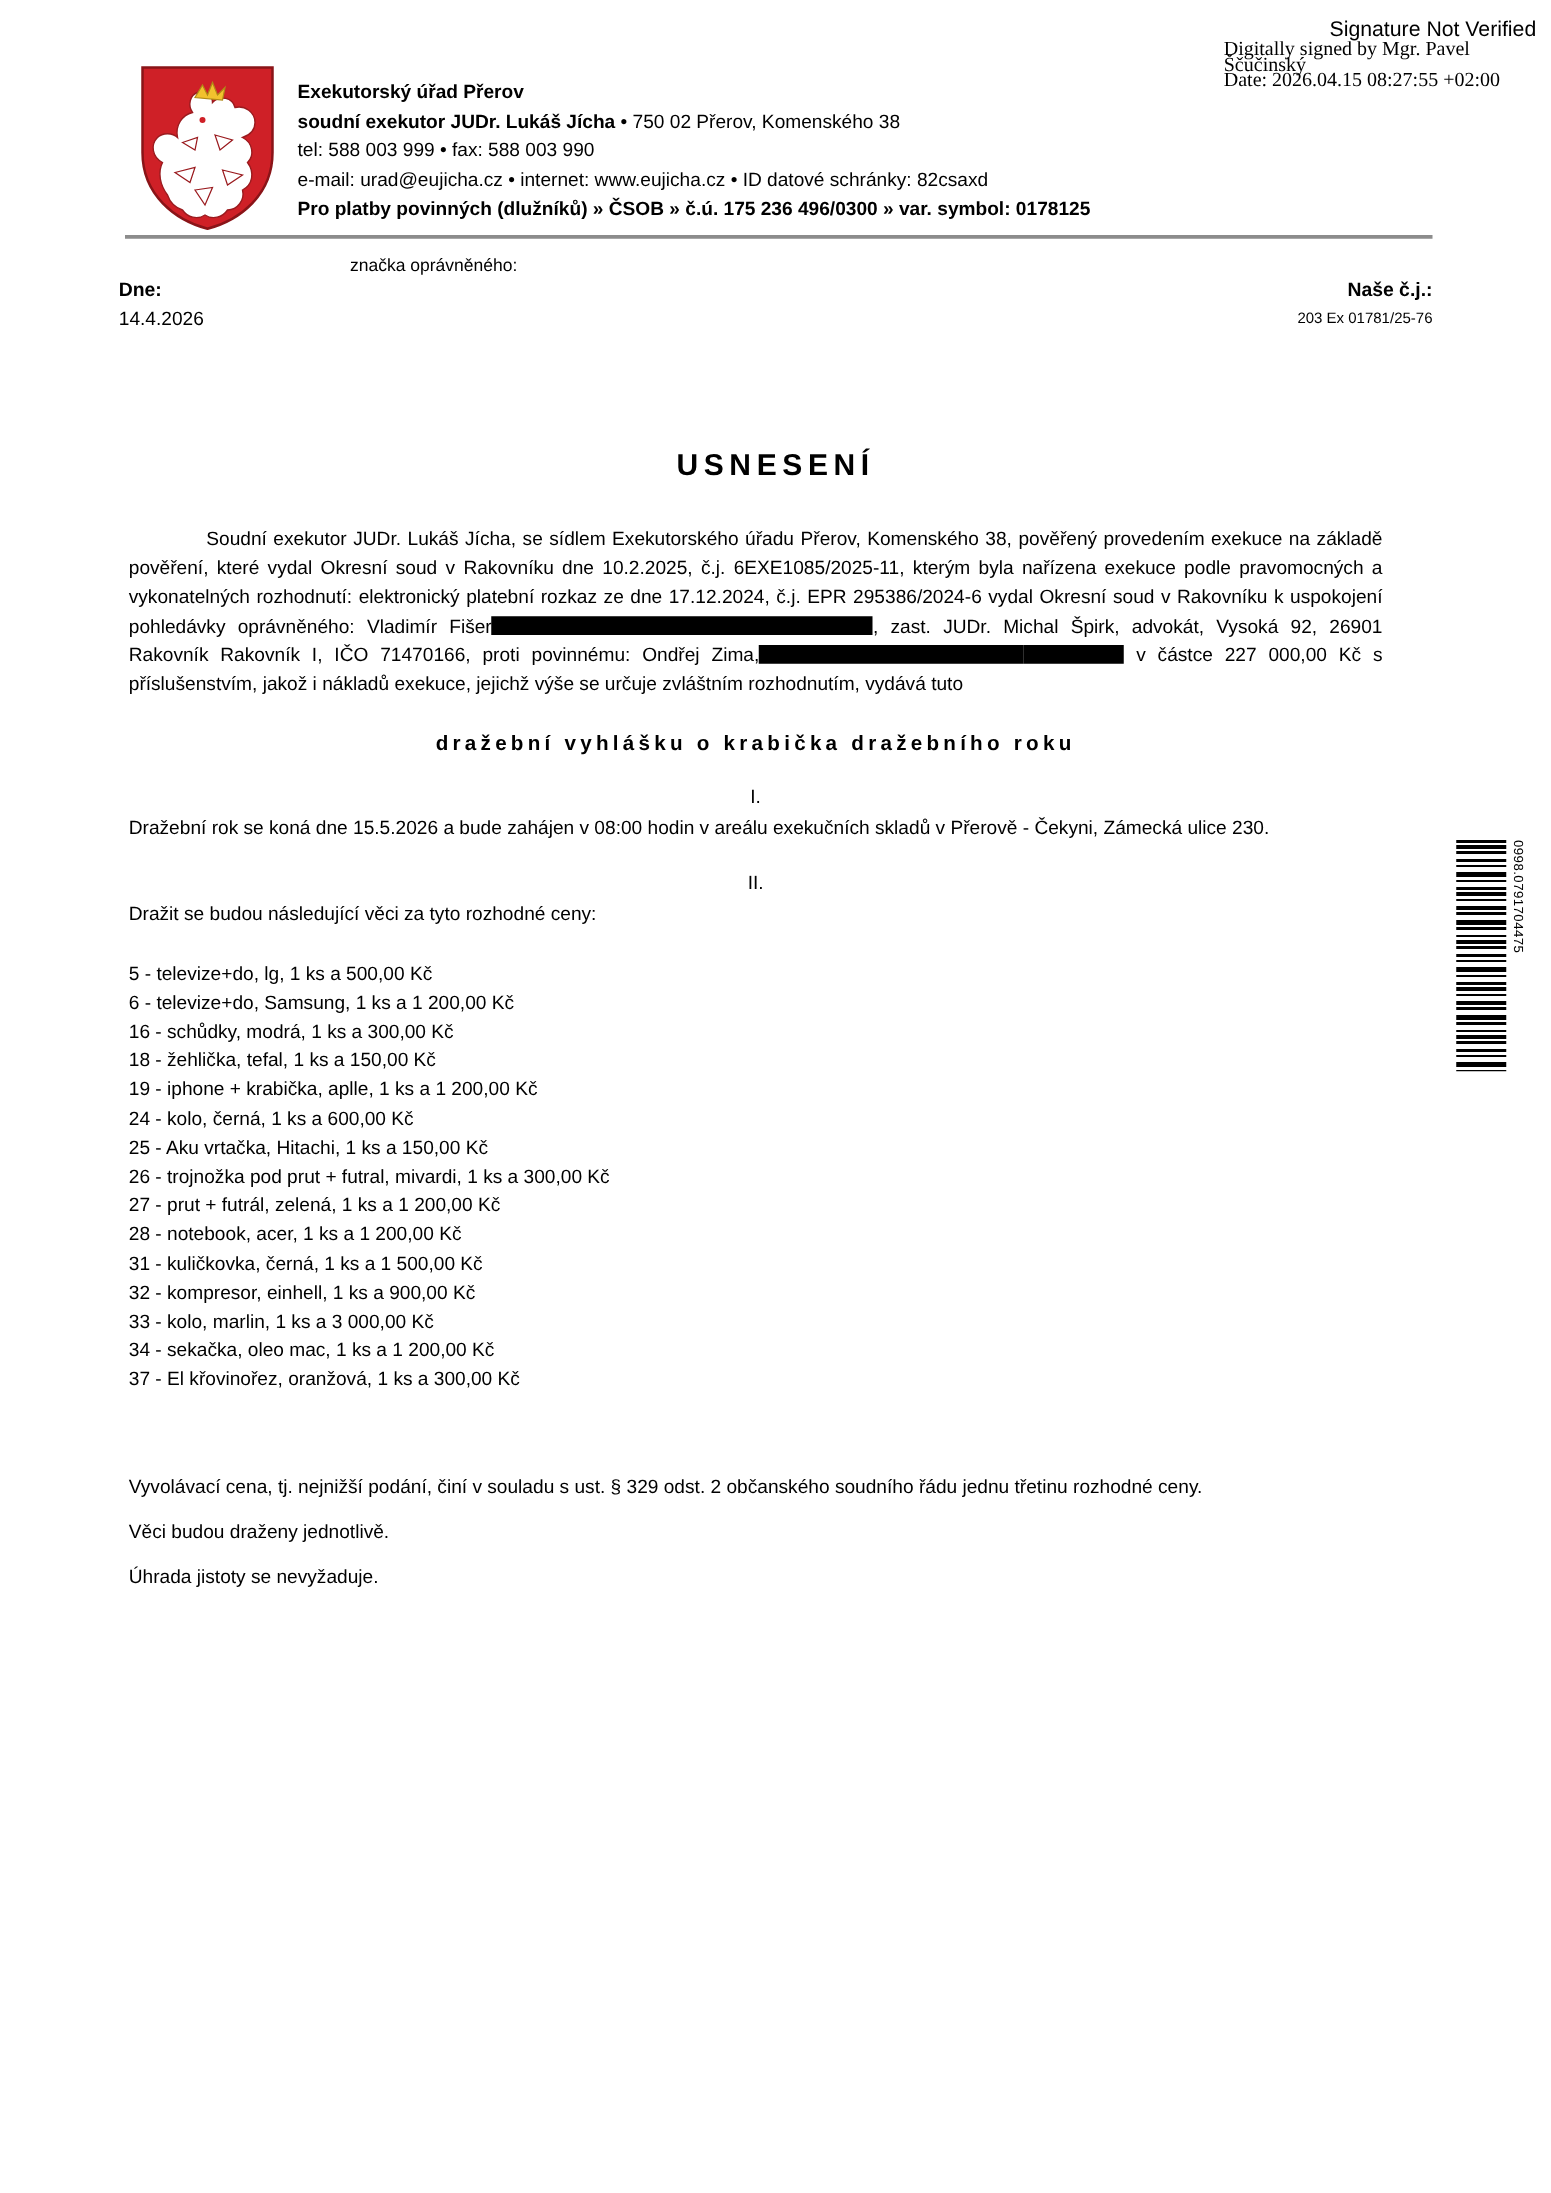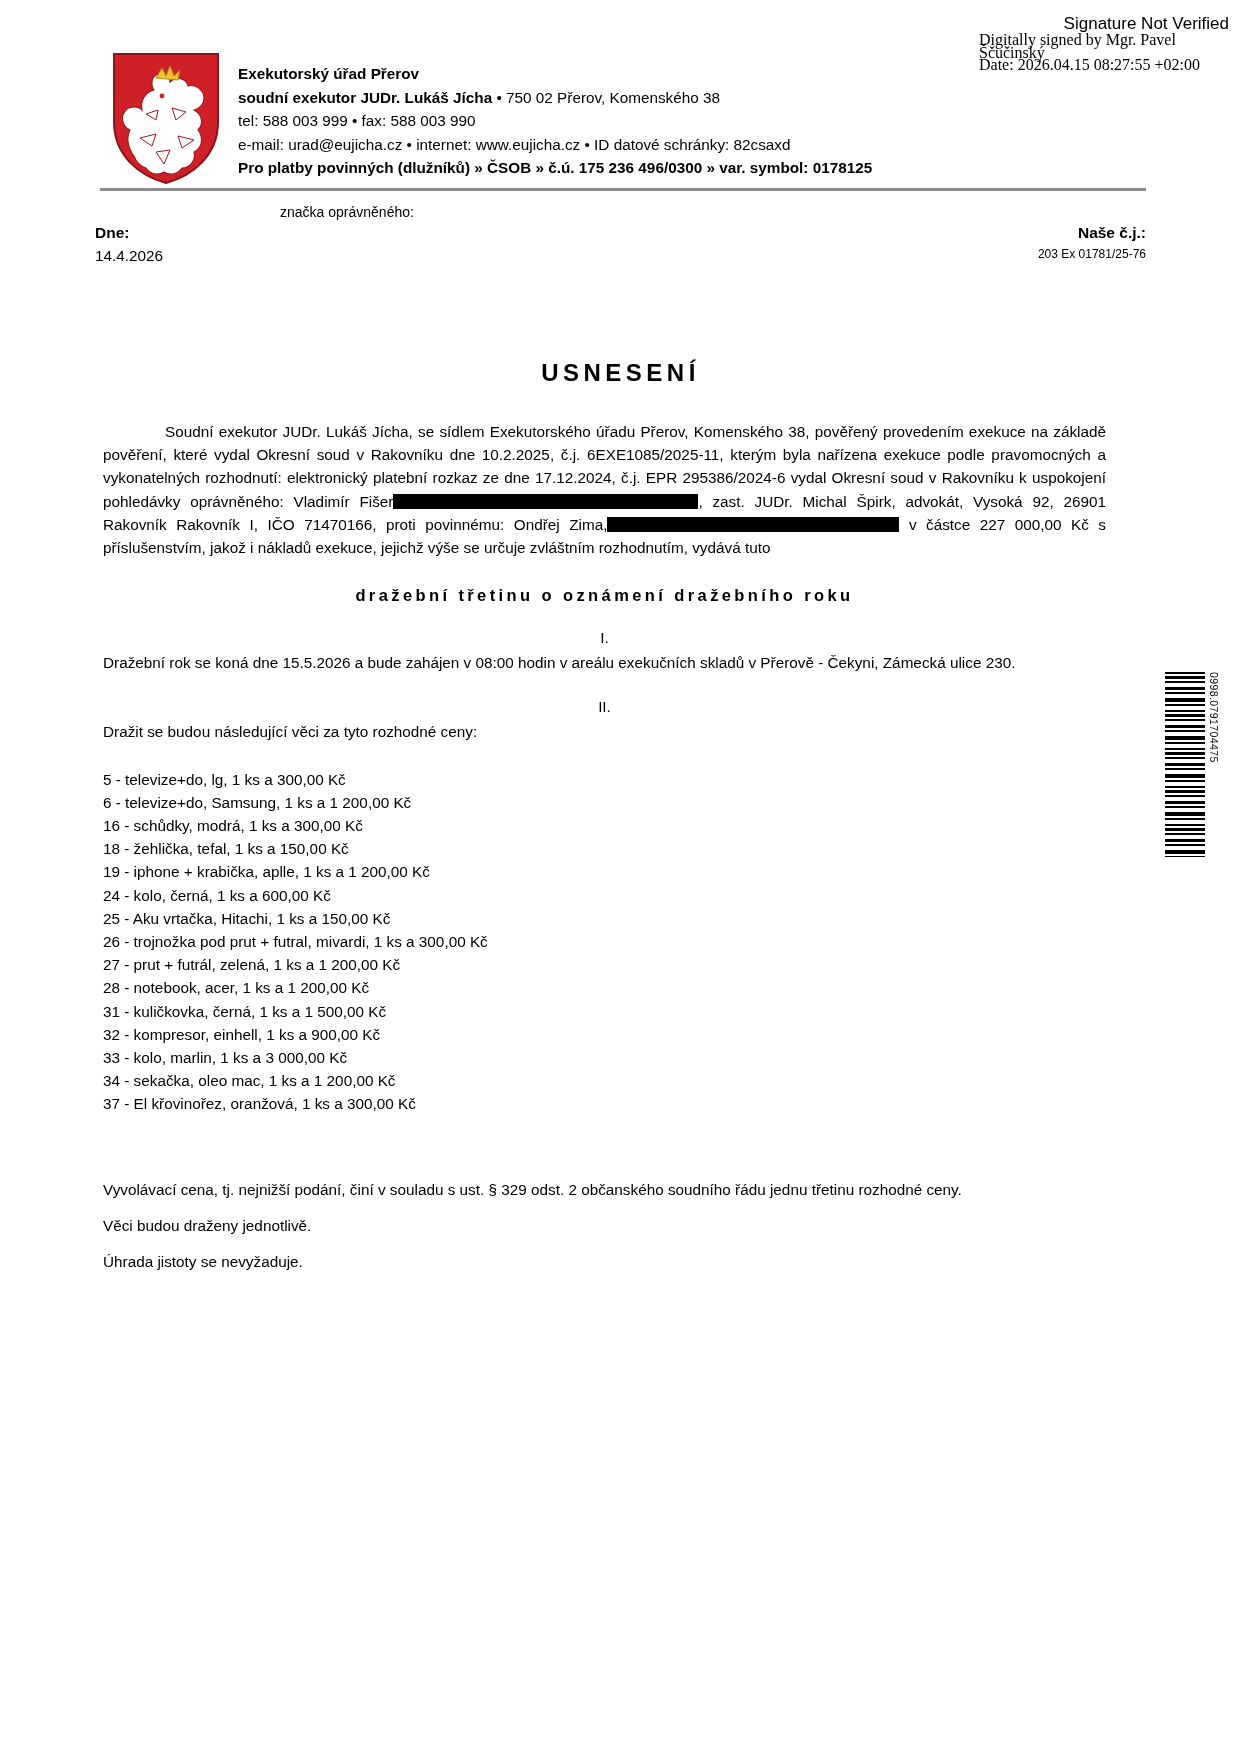--- a/index.html
+++ b/index.html
@@ -280,30 +280,30 @@
 
   <div class="barcode-wrap">
     <div class="barcode-bars"></div>
     <div class="barcode-label">0998.0791704475</div>
   </div>
 
   <div class="body-zone">
 
     <p class="para indent"><span>Soudní exekutor JUDr. Lukáš Jícha, se sídlem Exekutorského úřadu Přerov, Komenského 38, pověřený provedením exekuce na základě pověření, které vydal Okresní soud v Rakovníku dne 10.2.2025, č.j. 6EXE1085/2025-11, kterým byla nařízena exekuce podle pravomocných a vykonatelných rozhodnutí: elektronický platební rozkaz ze dne 17.12.2024, č.j. EPR 295386/2024-6 vydal Okresní soud v Rakovníku k uspokojení pohledávky oprávněného: Vladimír Fišer</span><span class="redact" style="width:305px"></span><span>, zast. JUDr. Michal Špirk, advokát, Vysoká 92, 26901 Rakovník Rakovník I, IČO 71470166, proti povinnému: Ondřej Zima,</span><span class="redact" style="width:212px"></span><span class="redact" style="width:80px"></span> <span>v částce 227 000,00 Kč s příslušenstvím, jakož i nákladů exekuce, jejichž výše se určuje zvláštním rozhodnutím, vydává tuto</span></p>
 
-    <div class="sub-title">dražební třetinu o oznámení dražebního roku</div>
+    <div class="sub-title">dražební vyhlášku o krabička dražebního roku</div>
 
     <div class="sec-roman">I.</div>
     <p class="para">Dražební rok se koná dne 15.5.2026 a bude zahájen v 08:00 hodin v areálu exekučních skladů v Přerově - Čekyni, Zámecká ulice 230.</p>
 
     <div class="sec-roman">II.</div>
     <p class="list-intro">Dražit se budou následující věci za tyto rozhodné ceny:</p>
 
     <ul class="item-list">
-      <li>5 - televize+do, lg, 1 ks a 300,00 Kč</li>
+      <li>5 - televize+do, lg, 1 ks a 500,00 Kč</li>
       <li>6 - televize+do, Samsung, 1 ks a 1 200,00 Kč</li>
       <li>16 - schůdky, modrá, 1 ks a 300,00 Kč</li>
       <li>18 - žehlička, tefal, 1 ks a 150,00 Kč</li>
       <li>19 - iphone + krabička, aplle, 1 ks a 1 200,00 Kč</li>
       <li>24 - kolo, černá, 1 ks a 600,00 Kč</li>
       <li>25 - Aku vrtačka, Hitachi, 1 ks a 150,00 Kč</li>
       <li>26 - trojnožka pod prut + futral, mivardi, 1 ks a 300,00 Kč</li>
       <li>27 - prut + futrál, zelená, 1 ks a 1 200,00 Kč</li>
       <li>28 - notebook, acer, 1 ks a 1 200,00 Kč</li>
       <li>31 - kuličkovka, černá, 1 ks a 1 500,00 Kč</li>

